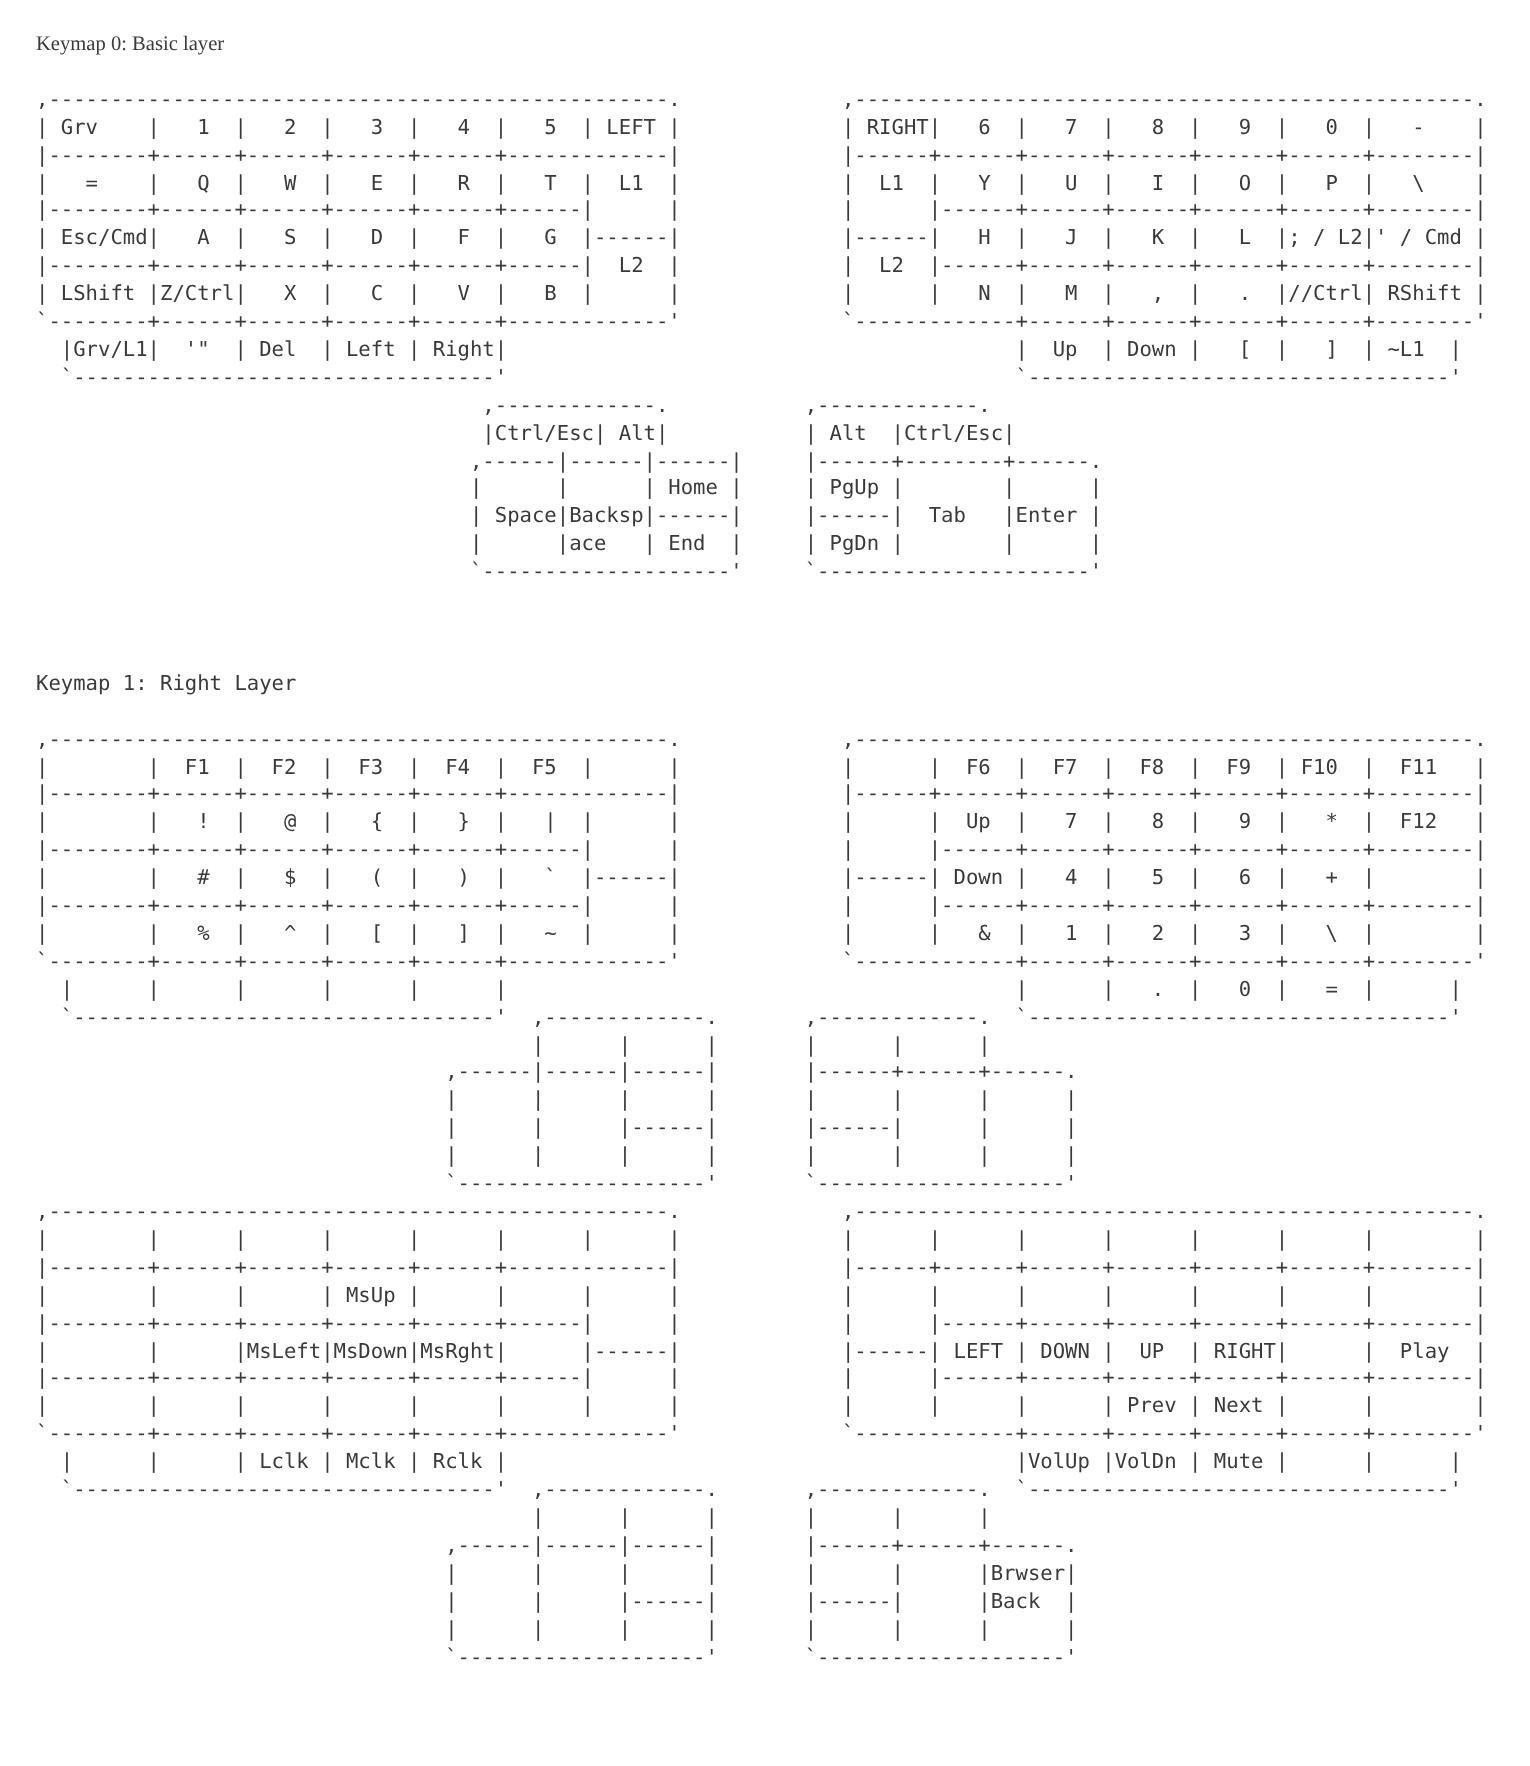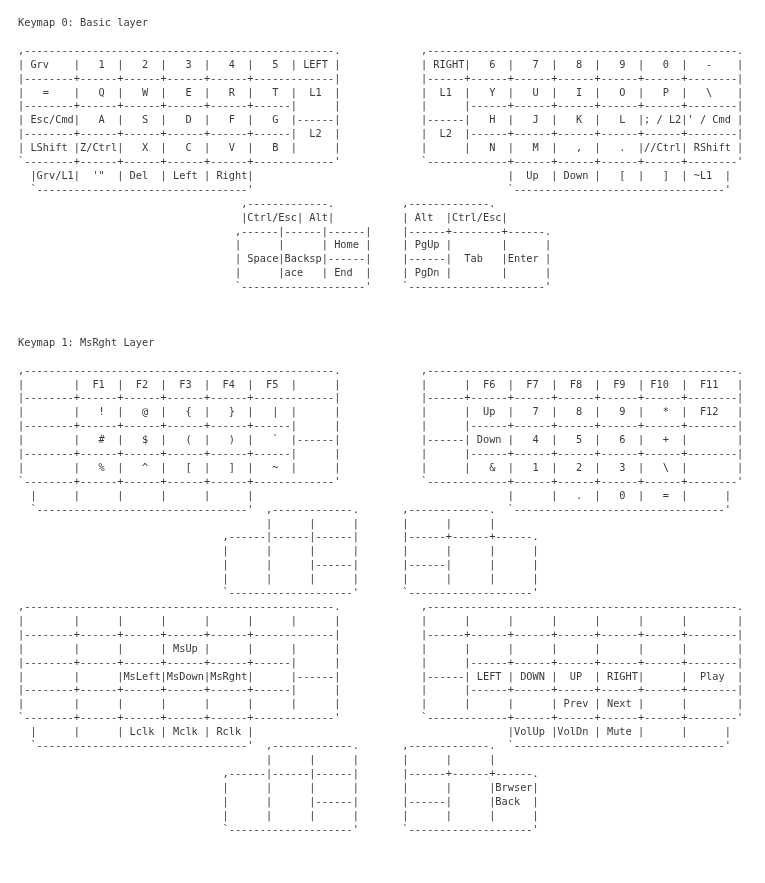--- a/index.html
+++ b/index.html
@@ -29,21 +29,21 @@
   section.km-0 { margin-bottom: 41.7px; } 
   section.km-1 { margin-bottom: 0; }
   section.km-2 { margin-bottom: 0; }
 </style>
 </head>
 <body style="background: rgb(255, 255, 255);">
 
 <div class="page">
 
   <section class="km-0">
-    <pre class="km-title" style="color: rgb(58, 58, 58);">Keymap 0: Basic layer</pre>
+    <pre class="km-title" style="color: rgb(58, 58, 58); font-family: Liberation Serif, serif;">Keymap 0: Basic layer</pre>
     <pre class="km-art" style="color: rgb(58, 58, 58);">,--------------------------------------------------.             ,--------------------------------------------------.
 | Grv    |   1  |   2  |   3  |   4  |   5  | LEFT |             | RIGHT|   6  |   7  |   8  |   9  |   0  |   -    |
 |--------+------+------+------+------+-------------|             |------+------+------+------+------+------+--------|
 |   =    |   Q  |   W  |   E  |   R  |   T  |  L1  |             |  L1  |   Y  |   U  |   I  |   O  |   P  |   \    |
 |--------+------+------+------+------+------|      |             |      |------+------+------+------+------+--------|
 | Esc/Cmd|   A  |   S  |   D  |   F  |   G  |------|             |------|   H  |   J  |   K  |   L  |; / L2|' / Cmd |
 |--------+------+------+------+------+------|  L2  |             |  L2  |------+------+------+------+------+--------|
 | LShift |Z/Ctrl|   X  |   C  |   V  |   B  |      |             |      |   N  |   M  |   ,  |   .  |//Ctrl| RShift |
 `--------+------+------+------+------+-------------'             `-------------+------+------+------+------+--------'
   |Grv/L1|  '"  | Del  | Left | Right|                                         |  Up  | Down |   [  |   ]  | ~L1  |
@@ -51,21 +51,21 @@
                                     ,-------------.           ,-------------.
                                     |Ctrl/Esc| Alt|           | Alt  |Ctrl/Esc|
                                    ,------|------|------|     |------+--------+------.
                                    |      |      | Home |     | PgUp |        |      |
                                    | Space|Backsp|------|     |------|  Tab   |Enter |
                                    |      |ace   | End  |     | PgDn |        |      |
                                    `--------------------'     `----------------------'</pre>
   </section>
 
   <section class="km-1">
-    <pre class="km-title" style="color: rgb(58, 58, 58);">Keymap 1: MsRght Layer</pre>
+    <pre class="km-title" style="color: rgb(58, 58, 58);">Keymap 1: Right Layer</pre>
     <pre class="km-art" style="color: rgb(58, 58, 58);">,--------------------------------------------------.             ,--------------------------------------------------.
 |        |  F1  |  F2  |  F3  |  F4  |  F5  |      |             |      |  F6  |  F7  |  F8  |  F9  | F10  |  F11   |
 |--------+------+------+------+------+-------------|             |------+------+------+------+------+------+--------|
 |        |   !  |   @  |   {  |   }  |   |  |      |             |      |  Up  |   7  |   8  |   9  |   *  |  F12   |
 |--------+------+------+------+------+------|      |             |      |------+------+------+------+------+--------|
 |        |   #  |   $  |   (  |   )  |   `  |------|             |------| Down |   4  |   5  |   6  |   +  |        |
 |--------+------+------+------+------+------|      |             |      |------+------+------+------+------+--------|
 |        |   %  |   ^  |   [  |   ]  |   ~  |      |             |      |   &amp;  |   1  |   2  |   3  |   \  |        |
 `--------+------+------+------+------+-------------'             `-------------+------+------+------+------+--------'
   |      |      |      |      |      |                                         |      |   .  |   0  |   =  |      |

